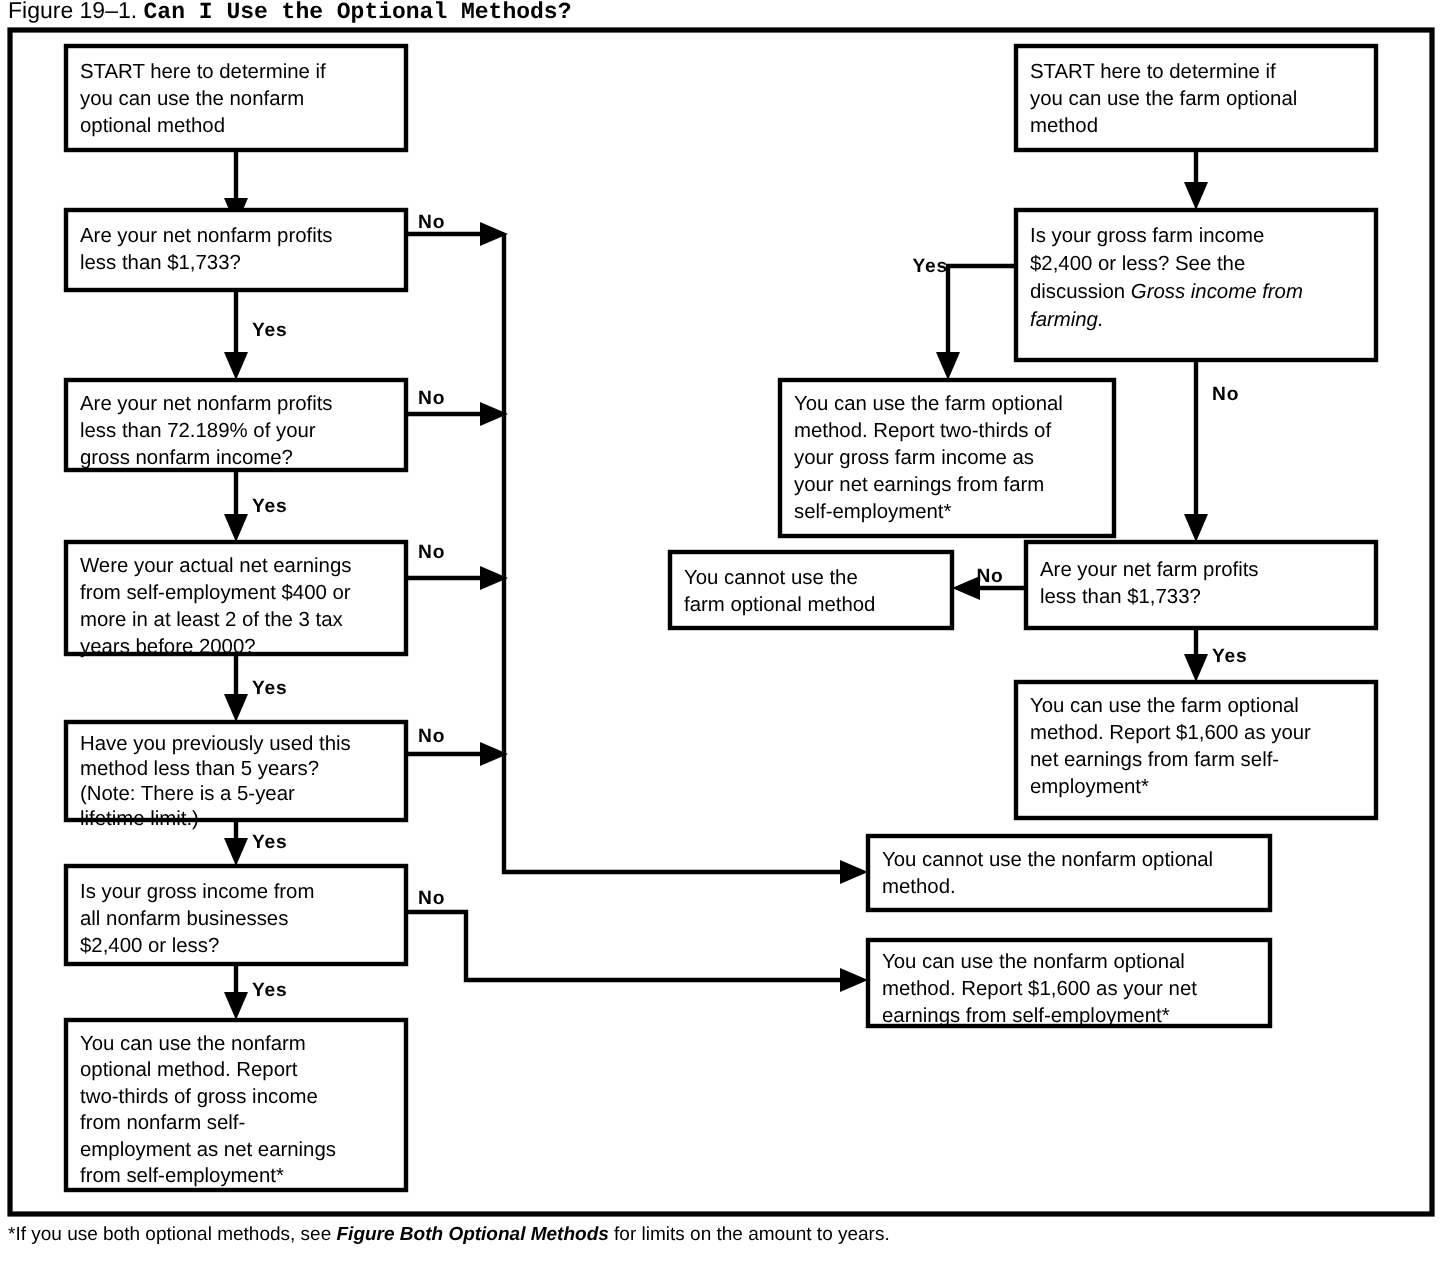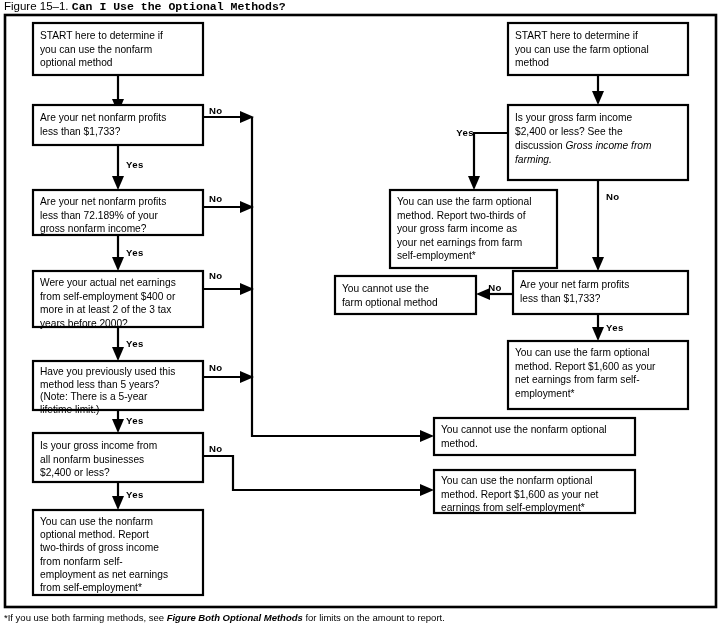--- a/index.html
+++ b/index.html
@@ -83,21 +83,21 @@
     fill: #000000;
     letter-spacing: 0.4px;
   }
 </style>
 </head>
 <body>
 
 <div id="page">
 
   <div id="caption">
-    <span class="fig-num">Figure 15–1.</span>
+    <span class="fig-num">Figure 19–1.</span>
     <span class="fig-title">Can I Use the Optional Methods?</span>
   </div>
 
   <div id="diagram">
     <svg width="721" height="636" viewBox="0 0 721 636" xmlns="http://www.w3.org/2000/svg">
 
       <rect class="frame-box" x="5" y="15" width="711" height="592"></rect>
 
       <g>
         <path class="conn" d="M118,75 L118,104"></path>
@@ -300,16 +300,16 @@
 
       <text class="edge-label" x="474" y="136" text-anchor="end">Yes</text>
       <text class="edge-label" x="606" y="200">No</text>
       <text class="edge-label" x="495" y="291" text-anchor="middle">No</text>
       <text class="edge-label" x="606" y="331">Yes</text>
 
     </svg>
   </div>
 
   <div id="footnote">
-    <span>*If you use both farming methods, see </span><span class="ital">Figure Both Optional Methods</span><span> for limits on the amount to report.</span>
+    <span>*If you use both optional methods, see </span><span class="ital">Figure Both Optional Methods</span><span> for limits on the amount to years.</span>
   </div>
 
 </div>
 
 </body></html>

